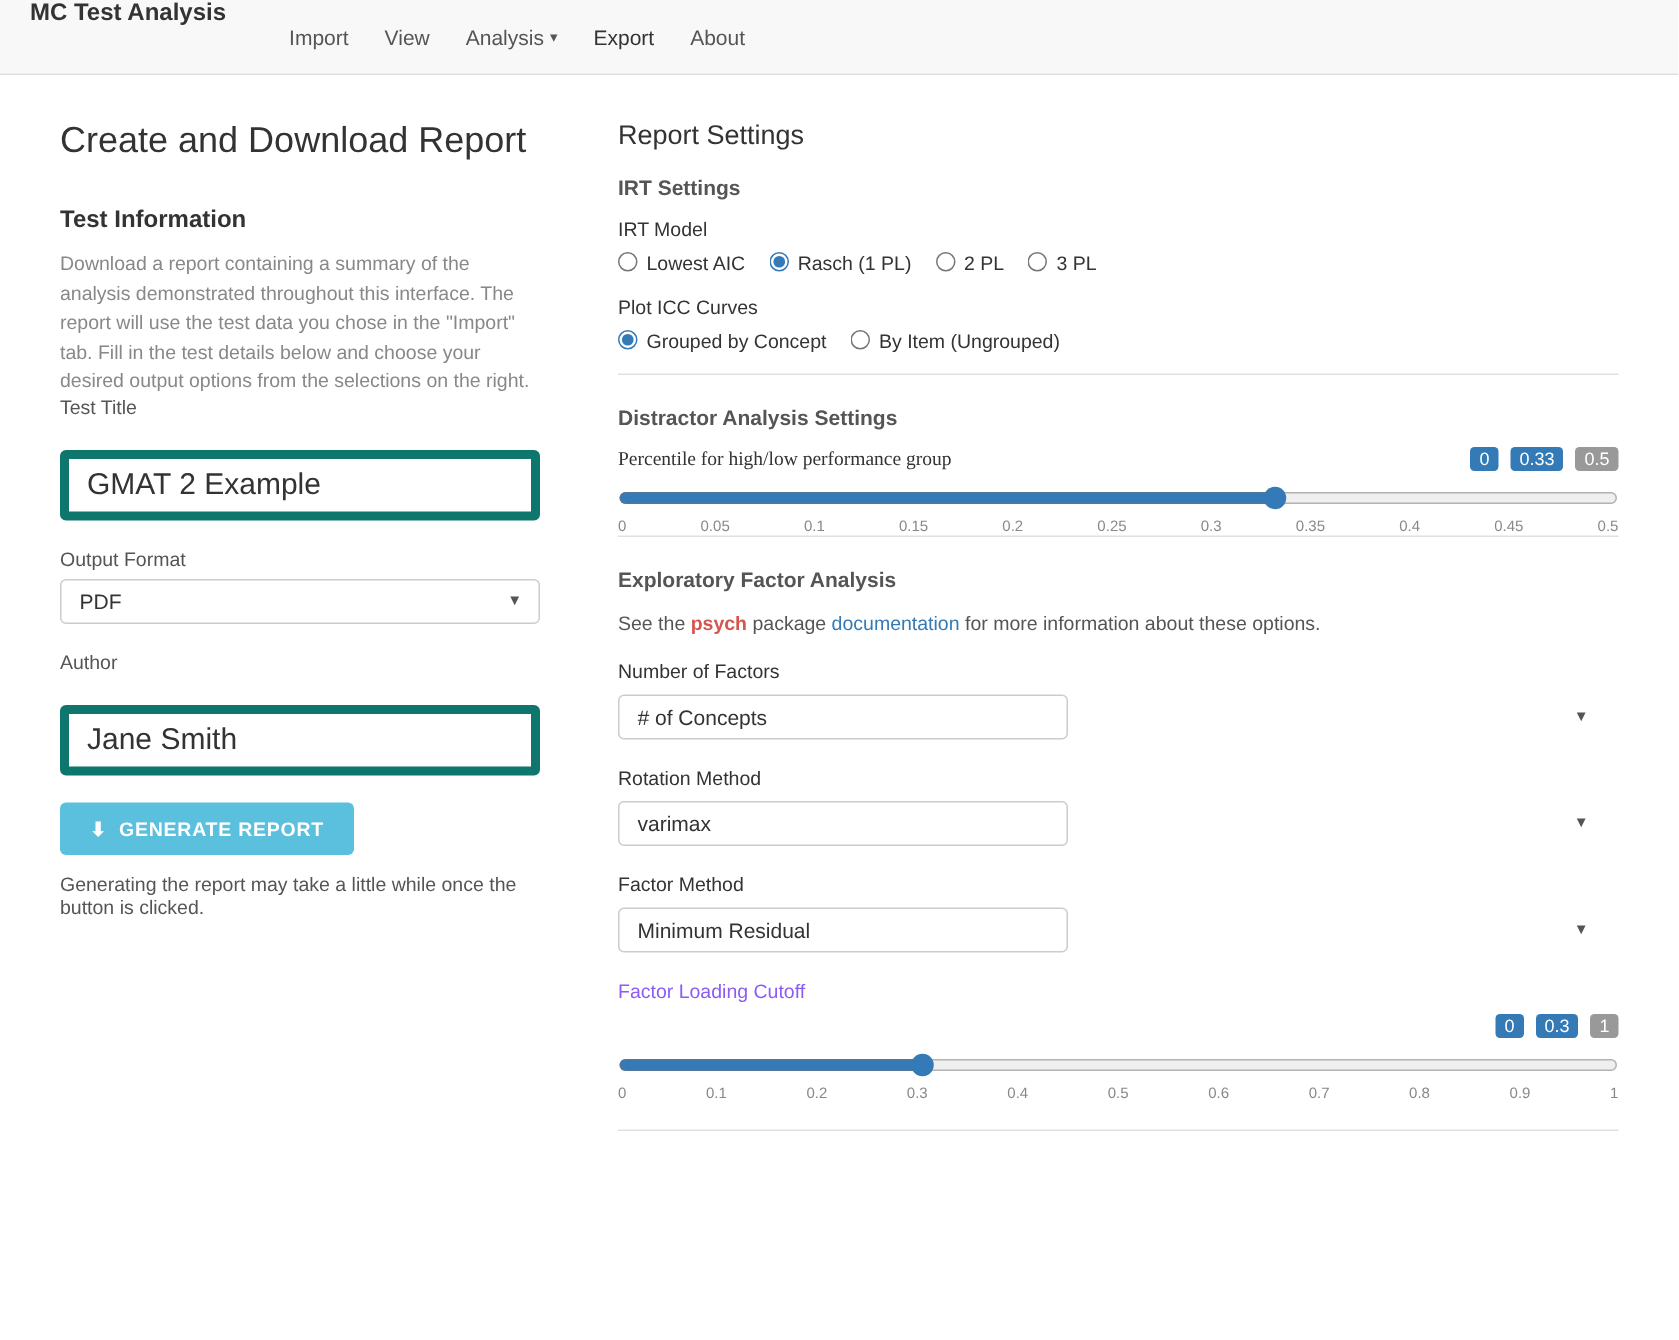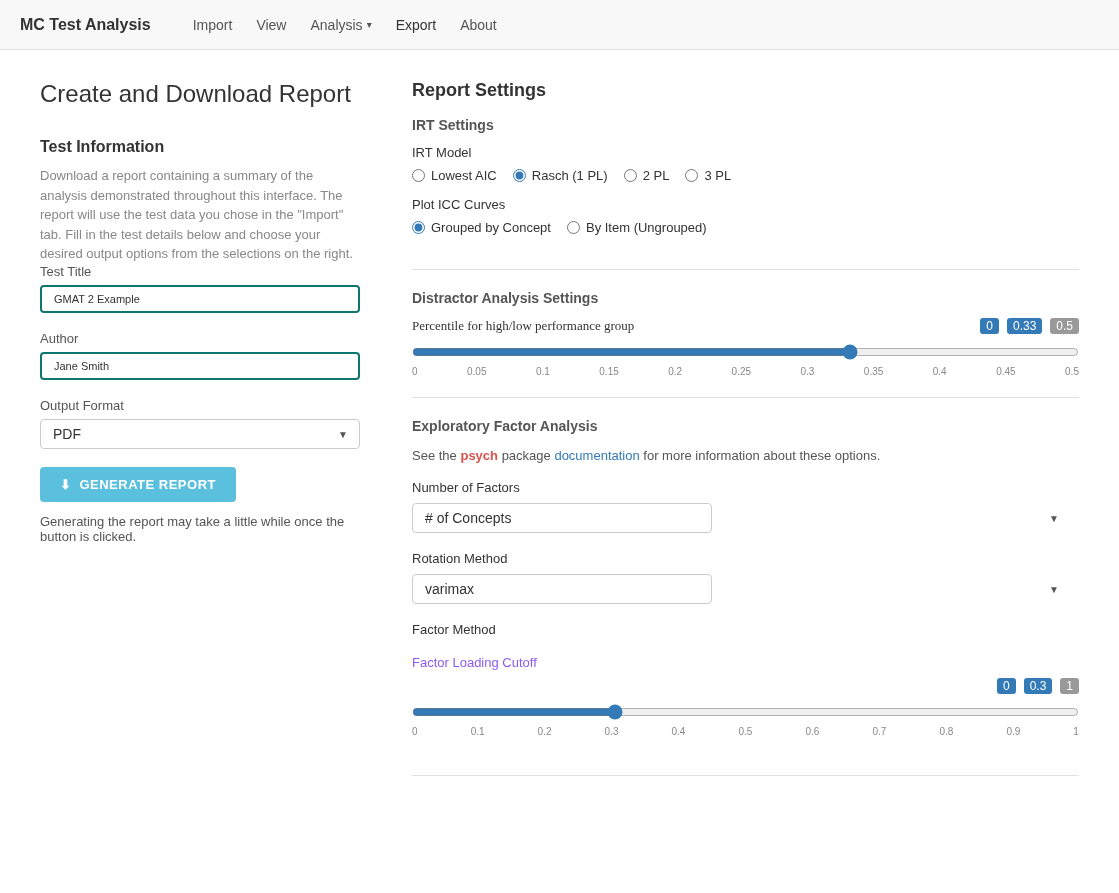--- a/index.html
+++ b/index.html
@@ -4,21 +4,21 @@
   <style>
     * { box-sizing: border-box; margin: 0; padding: 0; }
     body { font-family: 'Helvetica Neue', Arial, sans-serif; font-size: 14px; color: #333; background: #fff; }
 
     
     .navbar {
       background: #f8f8f8;
       border-bottom: 1px solid #e0e0e0;
       padding: 0 20px;
       display: flex;
-      align-items: center;
+      align-items: flex-start;
       height: 50px;
     }
     .navbar-brand {
       font-size: 16px;
       font-weight: bold;
       color: #333;
       margin-right: 30px;
     }
     .navbar-nav {
       display: flex;
@@ -76,25 +76,26 @@
     .form-group { margin-bottom: 18px; }
     .form-label {
       display: block;
       font-size: 13px;
       color: #555;
       margin-bottom: 6px;
     }
     .form-control {
       width: 100%;
       padding: 6px 12px;
-      border: 2px solid #0f766e;
+      border: 6px solid #0f766e;
       border-radius: 4px;
-      font-size: 11px;
+      font-size: 20px;
       color: #333;
       background: #fff;
+      margin-top: 15px;
     }
 
     .select-wrapper {
       position: relative;
       width: 100%;
     }
     .select-wrapper select {
       width: 100%;
       padding: 6px 12px;
       border: 1px solid #ccc;
@@ -134,28 +135,27 @@
     }
 
     .generate-note {
       font-size: 13px;
       color: #555;
     }
 
     
     .report-settings-title {
       font-size: 18px;
-      font-weight: 700;
+      font-weight: 400;
       color: #333;
       margin-bottom: 16px;
     }
 
     .settings-section {
       border-bottom: 1px solid #e0e0e0;
-      padding-bottom: 20px;
       margin-bottom: 20px;
     }
 
     .settings-section-title {
       font-size: 14px;
       font-weight: bold;
       color: #555;
       margin-bottom: 12px;
     }
 
@@ -168,21 +168,21 @@
 
     .radio-group {
       display: flex;
       align-items: center;
       gap: 16px;
       margin-bottom: 14px;
       flex-wrap: wrap;
     }
     .radio-option {
       display: flex;
-      align-items: center;
+      align-items: flex-start;
       gap: 6px;
       cursor: pointer;
       font-size: 13px;
     }
     .radio-option input[type="radio"] {
       accent-color: #337ab7;
       cursor: pointer;
     }
 
     
@@ -293,33 +293,33 @@
 
     <h2 class="section-heading">Test Information</h2>
     <p class="description-text">Download a report containing a summary of the analysis demonstrated throughout this interface. The report will use the test data you chose in the "Import" tab. Fill in the test details below and choose your desired output options from the selections on the right.</p>
 
     <div class="form-group">
       <label class="form-label">Test Title</label>
       <input type="text" class="form-control" value="GMAT 2 Example" style="">
     </div>
 
     <div class="form-group">
-      <label class="form-label">Author</label>
-      <input type="text" class="form-control" value="Jane Smith" style="">
-    </div>
-
-    <div class="form-group">
       <label class="form-label">Output Format</label>
       <div class="select-wrapper">
         <select>
           <option>PDF</option>
           <option>HTML</option>
           <option>Word</option>
         </select>
       </div>
+    </div>
+
+    <div class="form-group">
+      <label class="form-label">Author</label>
+      <input type="text" class="form-control" value="Jane Smith" style="">
     </div>
 
     <button class="btn-generate">
       <span>⬇</span>
       <span>GENERATE REPORT</span>
     </button>
 
     <p class="generate-note">Generating the report may take a little while once the button is clicked.</p>
   </div>
 
@@ -416,20 +416,26 @@
         <div class="select-field-wrapper">
           <select>
             <option>varimax</option>
             <option>oblimin</option><option>promax</option><option>none</option>
           </select>
         </div>
       </div>
 
       <div class="form-group">
         <label class="field-label">Factor Method</label>
+        <div class="select-field-wrapper">
+          <select>
+            <option>Minimum Residual</option>
+            <option>Maximum Likelihood</option><option>Principal Axis</option>
+          </select>
+        </div>
       </div>
 
       <div class="form-group">
         <label class="factor-loading-label">Factor Loading Cutoff</label>
 
         <div class="slider-label-row">
           <span></span>
           <div class="slider-values">
             <span class="slider-badge">0</span>
             <span class="slider-badge">0.3</span>

